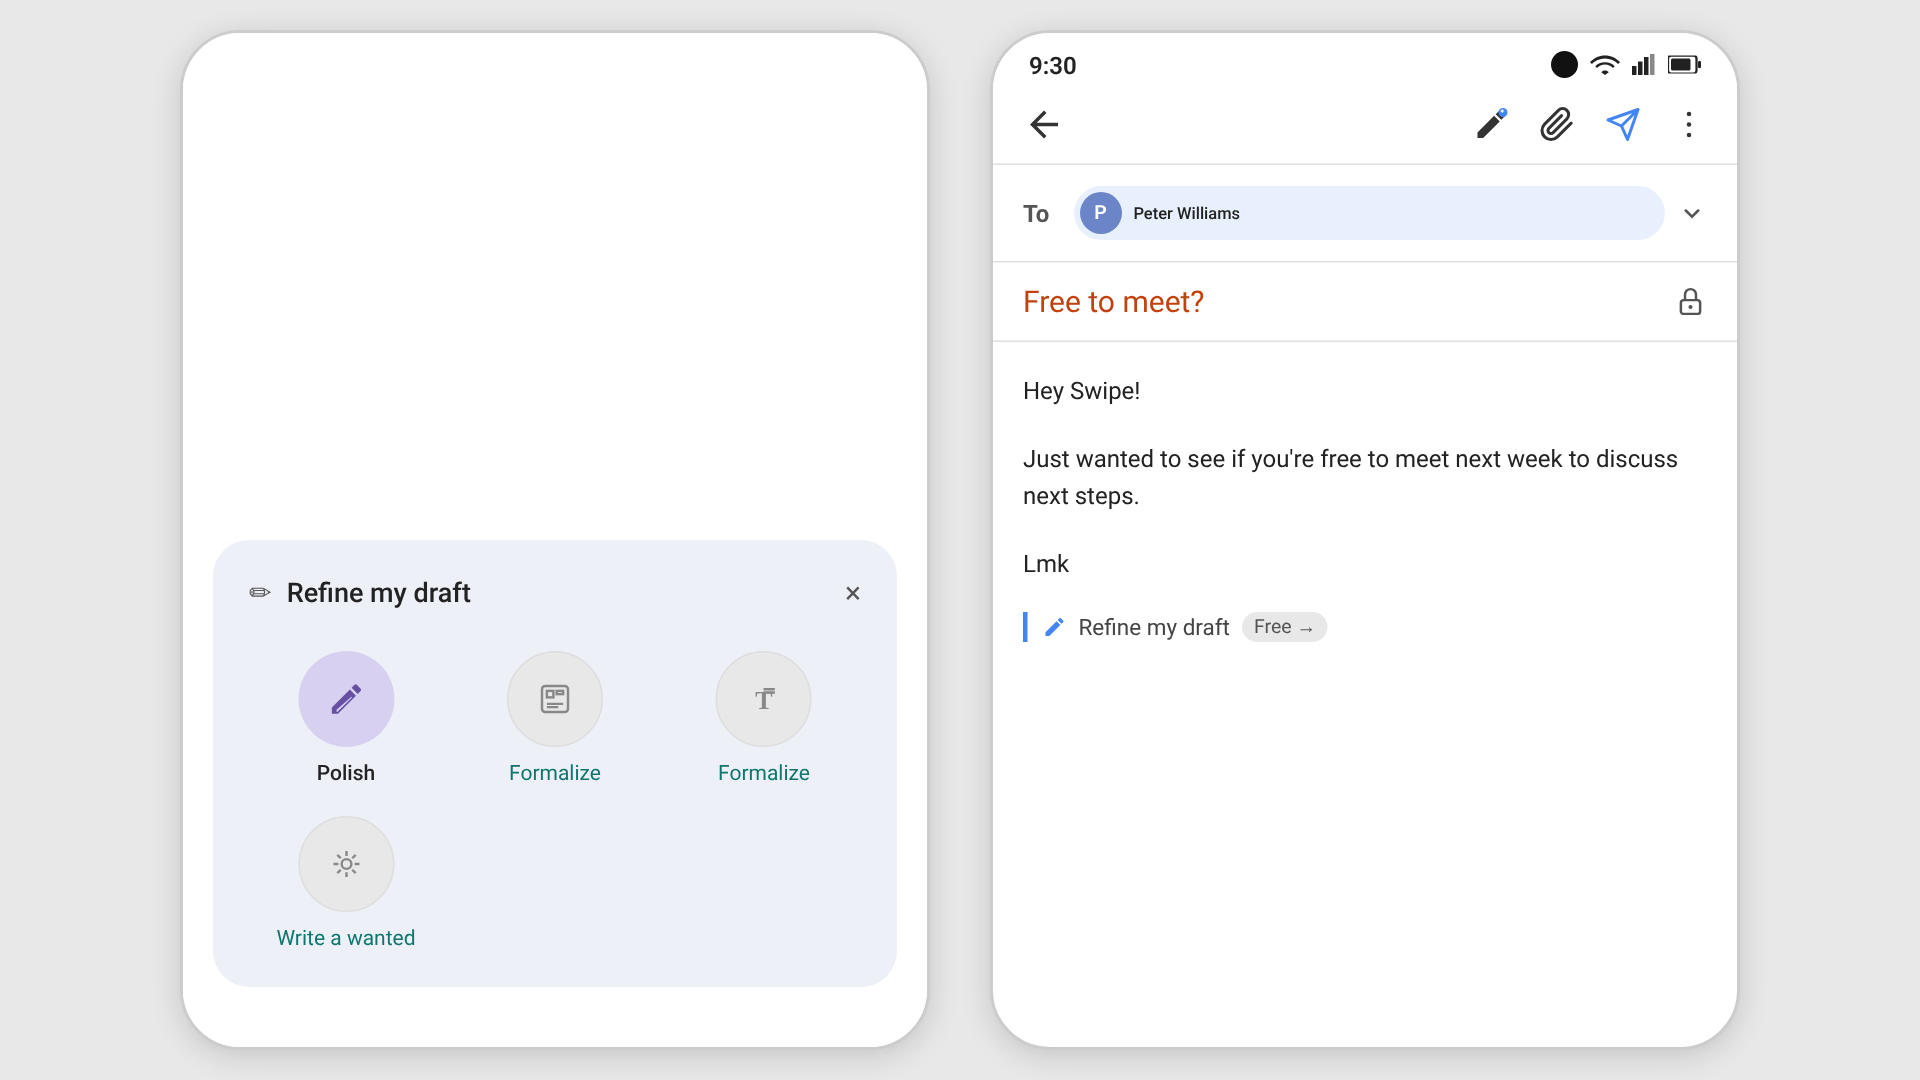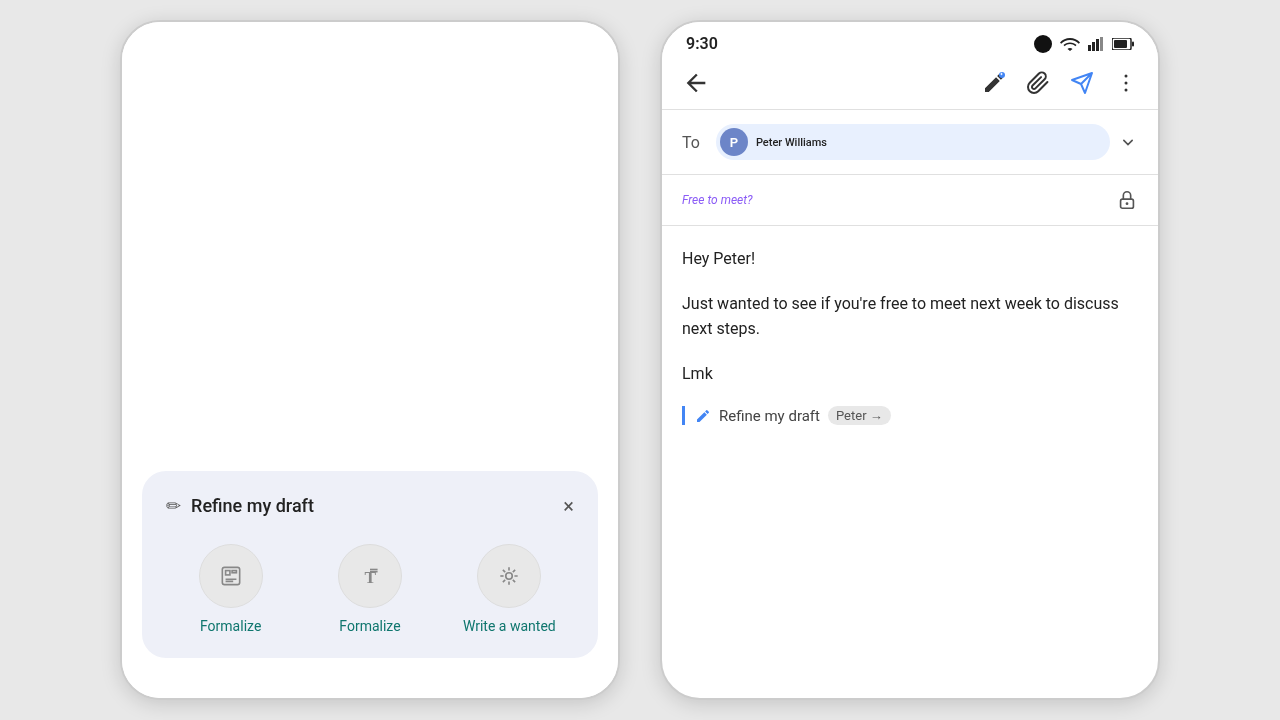--- a/index.html
+++ b/index.html
@@ -142,21 +142,21 @@
       border: 2px solid #ccc;
       position: relative;
       overflow: hidden;
       box-shadow: 0 4px 20px rgba(0,0,0,0.15);
       display: flex;
       flex-direction: column;
     }
 
     .status-bar {
       display: flex;
-      align-items: flex-end;
+      align-items: flex-start;
       justify-content: space-between;
       padding: 12px 24px 8px 24px;
       background: white;
     }
 
     .status-time {
       font-size: 16px;
       font-weight: 600;
       color: #222;
     }
@@ -210,21 +210,21 @@
       display: flex;
       align-items: center;
       padding: 14px 20px;
       border-bottom: 1px solid #e0e0e0;
     }
 
     .to-label {
       font-size: 16px;
       color: #555;
       margin-right: 16px;
-      font-weight: 400;
+      font-weight: 700;
     }
 
     .recipient-chip {
       display: flex;
       align-items: center;
       gap: 8px;
       background: #e8f0fe;
       border-radius: 20px;
       padding: 4px 12px 4px 4px;
       flex: 1;
@@ -250,24 +250,23 @@
     }
 
     .subject-field {
       display: flex;
       align-items: center;
       padding: 14px 20px;
       border-bottom: 1px solid #e0e0e0;
     }
 
     .subject-text {
-      font-size: 12px;
-      color: #8b5cf6;
+      font-size: 20px;
+      color: #c2410c;
       flex: 1;
-      font-style: italic;
     }
 
     .email-body {
       padding: 20px 20px;
       flex: 1;
     }
 
     .body-text {
       font-size: 16px;
       color: #222;
@@ -310,20 +309,28 @@
         <div class="refine-header">
           <div class="refine-title-group">
             <span class="refine-icon">✏</span>
             <span class="refine-title">Refine my draft</span>
           </div>
           <span class="refine-close">×</span>
         </div>
 
         <div class="refine-grid">
 
+          <div class="refine-item">
+            <div class="refine-item-icon active">
+              <svg width="26" height="26" viewBox="0 0 24 24" fill="none">
+                <path d="M3 17.25V21h3.75L17.81 9.94l-3.75-3.75L3 17.25zm2.92 1.42L15 10.59l.41.41-9.07 9.07H5.92v-1.34zM20.71 7.04a1 1 0 0 0 0-1.41l-2.34-2.34a1 1 0 0 0-1.41 0l-1.83 1.83 3.75 3.75 1.83-1.83z" fill="#6750a4"></path>
+              </svg>
+            </div>
+            <span class="refine-item-label active">Polish</span>
+          </div>
 
           <div class="refine-item">
             <div class="refine-item-icon inactive">
               <svg width="26" height="26" viewBox="0 0 24 24" fill="none">
                 <rect x="4" y="4" width="16" height="16" rx="2" stroke="#888" stroke-width="1.5"></rect>
                 <rect x="7" y="7" width="4" height="4" stroke="#888" stroke-width="1.5"></rect>
                 <rect x="13" y="7" width="4" height="2" stroke="#888" stroke-width="1.5"></rect>
                 <line x1="7" y1="15" x2="17" y2="15" stroke="#888" stroke-width="1.5"></line>
                 <line x1="7" y1="17" x2="14" y2="17" stroke="#888" stroke-width="1.5"></line>
               </svg>
@@ -438,31 +445,31 @@
       <div class="subject-field">
         <span class="subject-text" style="cursor:text">Free to meet?</span>
         <svg width="22" height="22" viewBox="0 0 24 24">
           <rect x="5" y="11" width="14" height="10" rx="2" stroke="#555" stroke-width="1.8" fill="none"></rect>
           <path d="M8 11V7a4 4 0 1 1 8 0v4" stroke="#555" stroke-width="1.8" fill="none"></path>
           <circle cx="12" cy="16" r="1.5" fill="#555"></circle>
         </svg>
       </div>
 
       <div class="email-body">
-        <p class="body-text">Hey Peter!</p>
+        <p class="body-text">Hey Swipe!</p>
         <br>
         <p class="body-text">Just wanted to see if you're free to meet next week to discuss next steps.</p>
         <br>
         <p class="body-text">Lmk</p>
 
         <div class="cursor-line">
           <svg width="16" height="16" viewBox="0 0 24 24">
             <path d="M3 17.25V21h3.75L17.81 9.94l-3.75-3.75L3 17.25zM20.71 7.04a1 1 0 0 0 0-1.41l-2.34-2.34a1 1 0 0 0-1.41 0l-1.83 1.83 3.75 3.75 1.83-1.83z" fill="#4285f4"></path>
           </svg>
           <span class="refine-inline" style="cursor:pointer">Refine my draft</span>
-          <span class="swipe-badge">Peter →</span>
+          <span class="swipe-badge">Free →</span>
         </div>
       </div>
 
     </div>
   </div>
 
 </div>
 
 </body></html>

